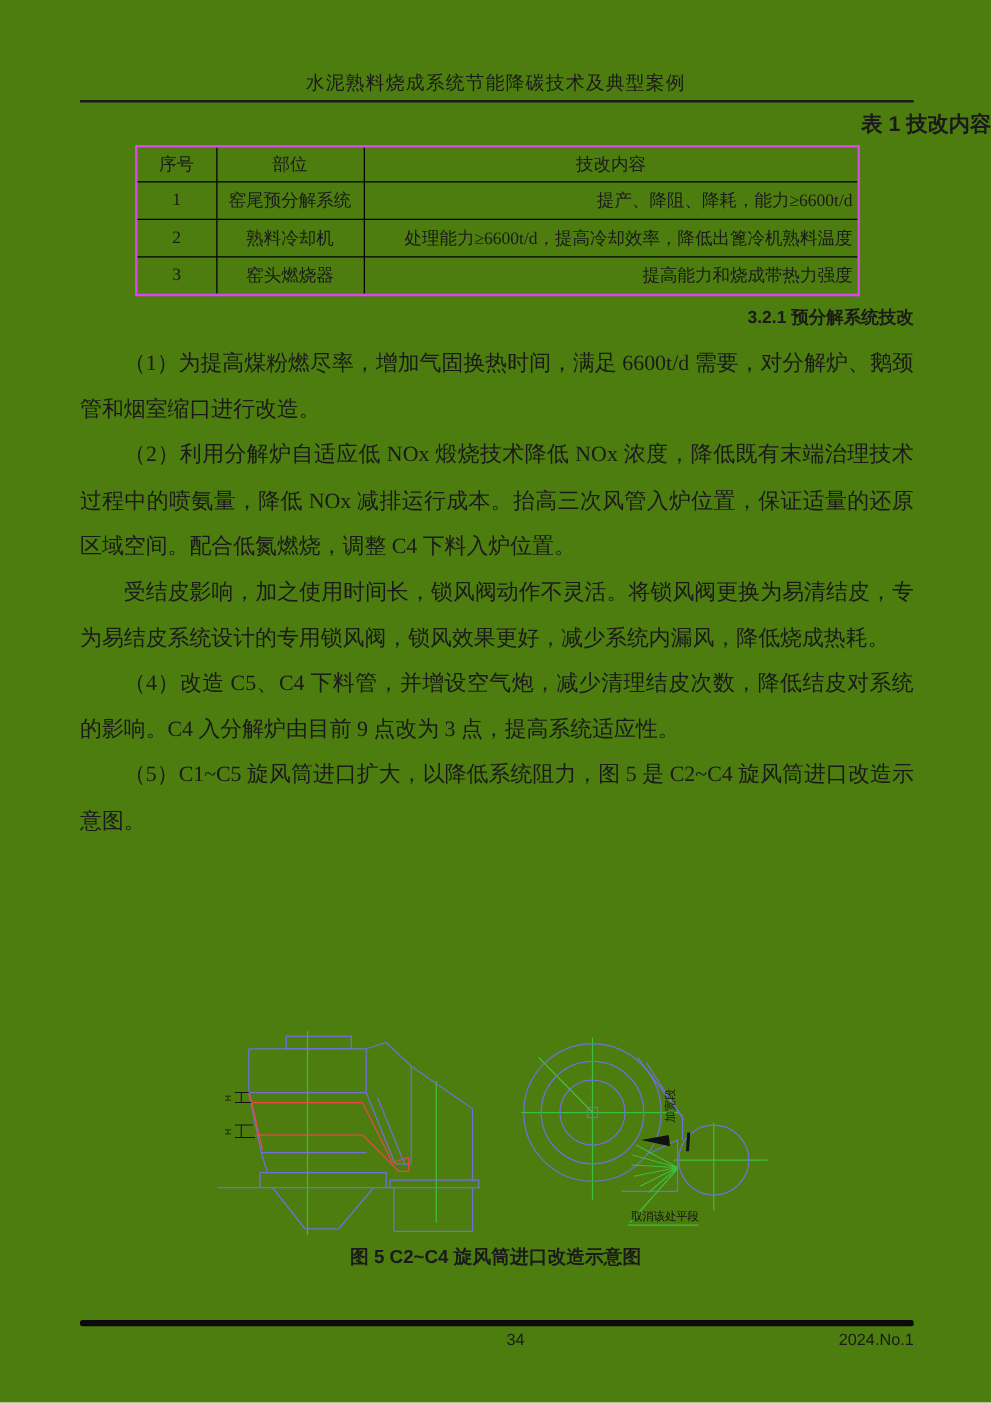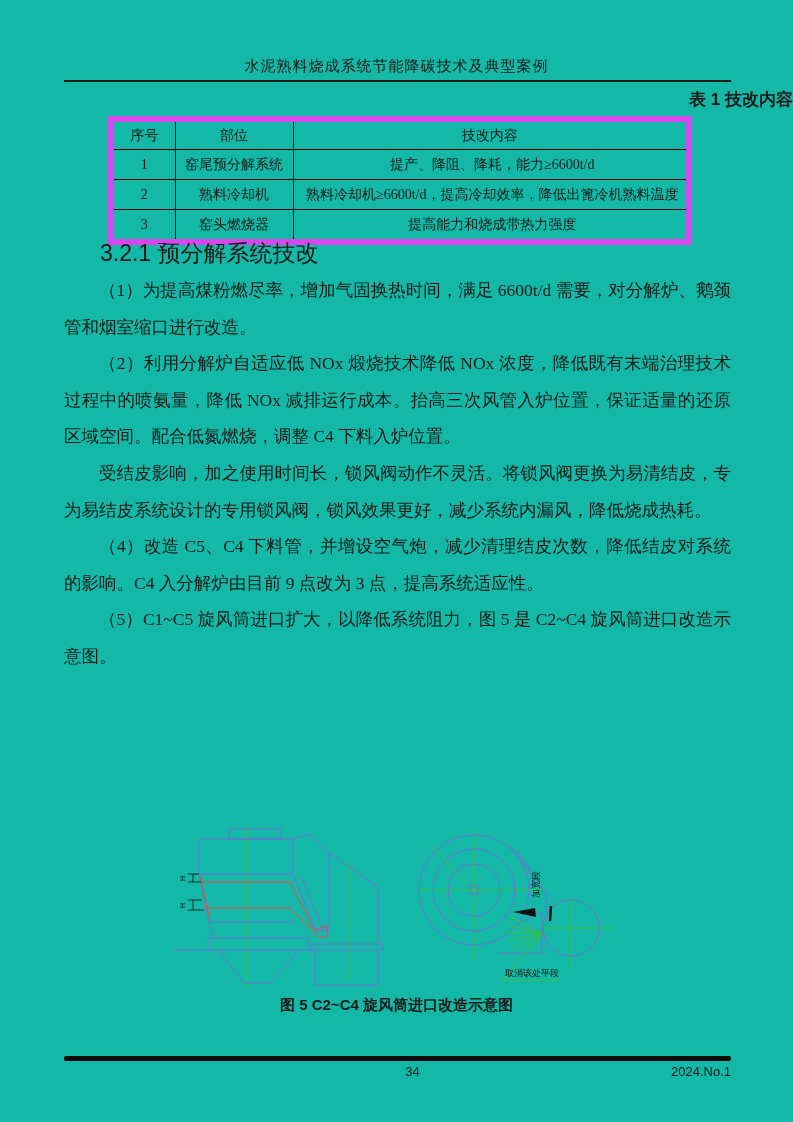--- a/index.html
+++ b/index.html
@@ -1,44 +1,44 @@
 <!DOCTYPE html>
 <html><head>
 <meta charset="utf-8">
 <style>
   html,body { margin:0; padding:0; background:#ffffff; }
   .page {
-    position:relative; width:793px; height:1122px; background:#14b8a6;
+    position:relative; width:793px; height:1122px; background:#4d7c0f;
     font-family:"Liberation Serif", serif; color:#1a1a1a; overflow:hidden;
   }
   .header-title {
     position:absolute; top:57px; left:0; width:100%; text-align:center;
     font-size:15px; letter-spacing:1px;
   }
   .header-rule {
     position:absolute; top:80px; left:64px; width:667px;
     border-top:2px solid #1a1a1a;
   }
   .table-title {
     position:absolute; top:88px; left:0; width:100%; text-align:right;
     font-family:"Liberation Sans", sans-serif; font-weight:bold; font-size:17px;
   }
   table.mod {
     position:absolute; top:116px; left:108px; border-collapse:collapse;
-    border:6px solid #d946ef; font-size:14px;
+    border:2px solid #d946ef; font-size:14px;
   }
   table.mod th, table.mod td { border:1px solid #000; font-weight:normal; }
   table.mod th { height:25px; text-align:center; }
   table.mod td { height:27px; }
   td.c { text-align:center; }
-  td.l { text-align:center; padding:0 4px 0 9px; }
+  td.l { text-align:right; padding:0 4px 0 9px; }
   .content { position:absolute; top:237px; left:64px; width:667px; }
   .section-heading {
-    font-family:"Liberation Sans", sans-serif; font-weight:normal;
-    font-size:23px; line-height:32px; margin:0 0 3px 36px;
+    font-family:"Liberation Sans", sans-serif; font-weight:bold;
+    font-size:14px; line-height:32px; margin:0 0 3px 36px;text-align:right;
   }
   p.body {
     font-size:17.5px; line-height:36.6px; text-align:justify;
     text-indent:2em; margin:0;
   }
   .figure {
     position:absolute; top:820px; left:64px; width:667px;
     display:flex; justify-content:center; align-items:flex-start; gap:18px;
   }
   .figure-caption {
@@ -87,21 +87,21 @@
       <th>技改内容</th>
     </tr>
     <tr>
       <td class="c">1</td>
       <td class="c">窑尾预分解系统</td>
       <td class="l">提产、降阻、降耗，能力≥6600t/d</td>
     </tr>
     <tr>
       <td class="c">2</td>
       <td class="c">熟料冷却机</td>
-      <td class="l">熟料冷却机≥6600t/d，提高冷却效率，降低出篦冷机熟料温度</td>
+      <td class="l">处理能力≥6600t/d，提高冷却效率，降低出篦冷机熟料温度</td>
     </tr>
     <tr>
       <td class="c">3</td>
       <td class="c">窑头燃烧器</td>
       <td class="l">提高能力和烧成带热力强度</td>
     </tr>
   </tbody>
     </table>
 
   <div class="content">

